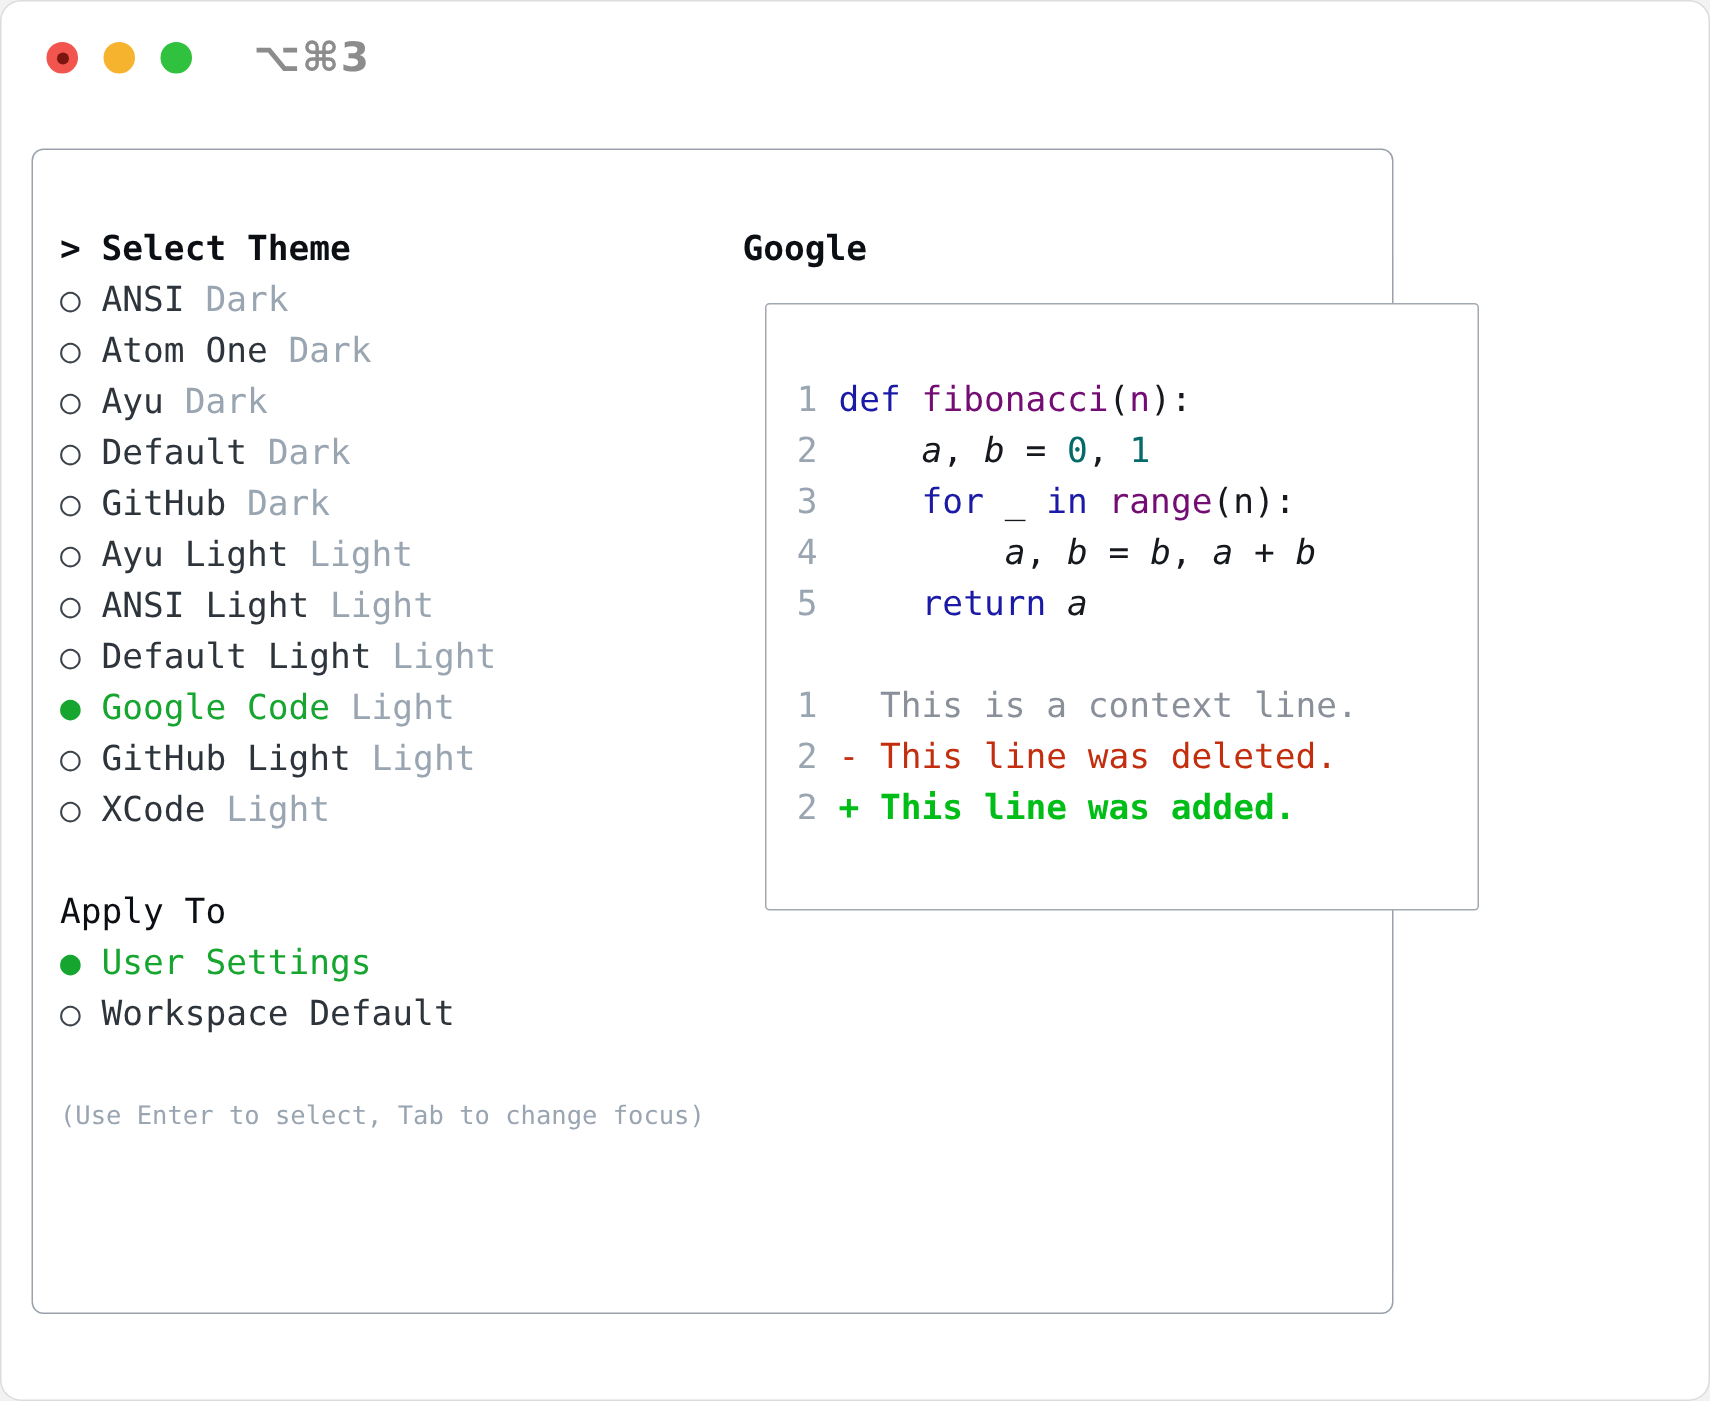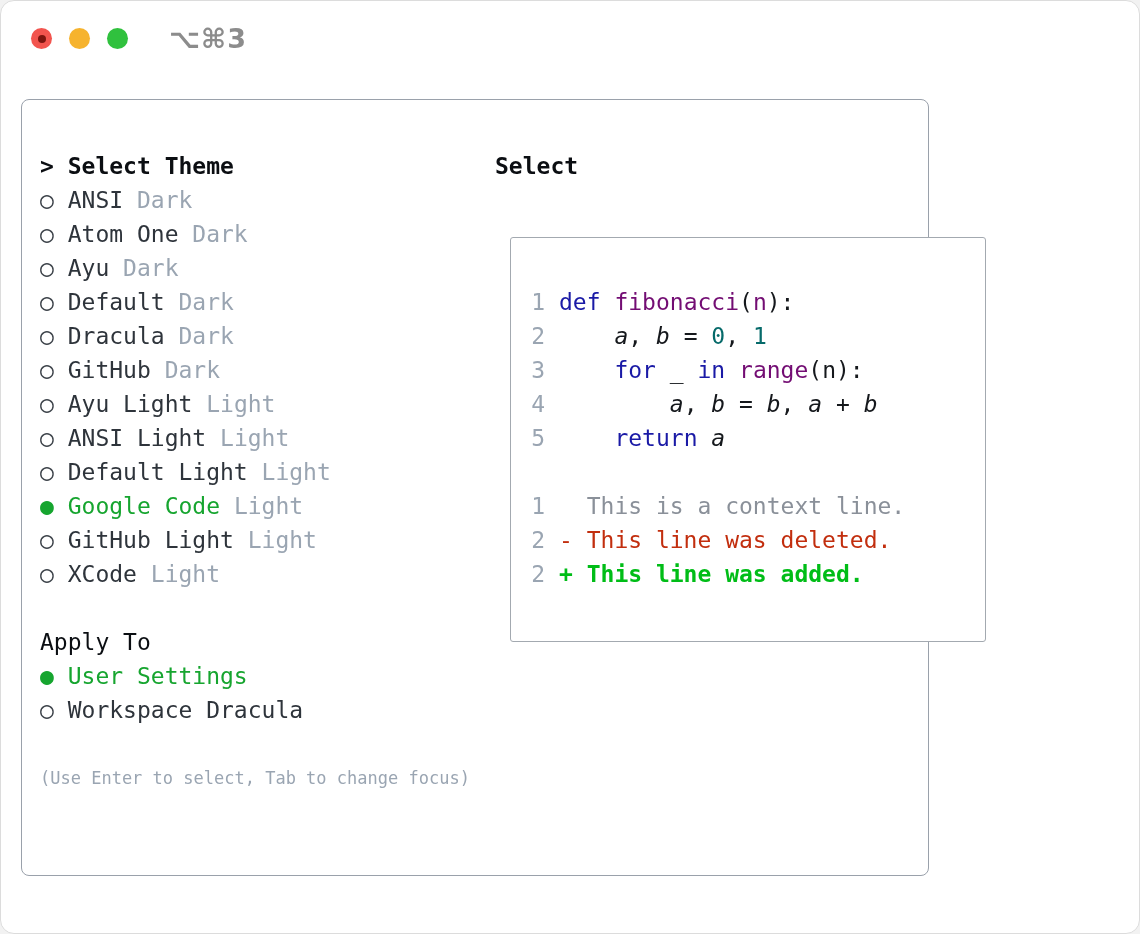--- a/index.html
+++ b/index.html
@@ -39,21 +39,21 @@
   .apply-row.sel .tname{color:var(--c-selection_green,#16a52f);text-align:center;}
   .help-text{
     width:430px;font-size:17px;line-height:34px;color:var(--c-muted,#9aa5b2);white-space:normal;
   }
   
   .preview-header{position:absolute;left:473px;top:49px;font-size:23px;line-height:34px;
     font-weight:bold;color:var(--c-header_black,#0b0e12);}
   .preview-box{
     position:absolute;left:488px;top:102px;width:476px;height:405px;box-sizing:border-box;
     border:1px solid var(--c-box_border,#a3a9b0);border-radius:3px;background:#fff;
-    padding:47px 0 0 20px;overflow:hidden;margin-top:35px;
+    padding:47px 0 0 20px;overflow:hidden;
   }
   .pline{white-space:pre;line-height:34px;height:34px;font-size:23px;}
   .gut{display:inline-block;width:14px;text-align:right;color:var(--c-muted,#9aa5b2);margin-right:14px;}
   .tk-kw{color:var(--c-keyword,#1a1aa6);}
   .tk-fn{color:var(--c-function,#730d73);}
   .tk-num{color:var(--c-literal,#066a6a);}
   .tk-pl{color:var(--c-plain,#15181c);}
   .tk-var{color:var(--c-plain,#15181c);font-style:italic;}
   .d-ctx{color:var(--c-context_gray,#8a9099);text-align:right;}
   .d-del{color:var(--c-deleted_red,#c22e0e);}
@@ -76,44 +76,43 @@
   <div class="panel">
 
     <div class="left-col">
       <div class="row header-row"><span>&gt; </span><span>Select Theme</span></div>
 
       <div>
           <div class="row theme-row"><span class="bullet">○</span><span class="tname"> ANSI</span><span class="tvar"> Dark</span></div>
           <div class="row theme-row"><span class="bullet">○</span><span class="tname"> Atom One</span><span class="tvar"> Dark</span></div>
           <div class="row theme-row"><span class="bullet">○</span><span class="tname"> Ayu</span><span class="tvar"> Dark</span></div>
           <div class="row theme-row"><span class="bullet">○</span><span class="tname"> Default</span><span class="tvar"> Dark</span></div>
-          <div class="row theme-row"><span class="bullet">○</span><span class="tname"> Dracula</span><span class="tvar"> Dark</span></div>
           <div class="row theme-row"><span class="bullet">○</span><span class="tname"> GitHub</span><span class="tvar"> Dark</span></div>
           <div class="row theme-row"><span class="bullet">○</span><span class="tname"> Ayu Light</span><span class="tvar"> Light</span></div>
           <div class="row theme-row"><span class="bullet">○</span><span class="tname"> ANSI Light</span><span class="tvar"> Light</span></div>
           <div class="row theme-row"><span class="bullet">○</span><span class="tname"> Default Light</span><span class="tvar"> Light</span></div>
           <div class="row theme-row sel"><span class="bullet on">●</span><span class="tname"> Google Code</span><span class="tvar"> Light</span></div>
           <div class="row theme-row"><span class="bullet">○</span><span class="tname"> GitHub Light</span><span class="tvar"> Light</span></div>
           <div class="row theme-row"><span class="bullet">○</span><span class="tname"> XCode</span><span class="tvar"> Light</span></div>
         </div>
 
       <div class="blank-row"></div>
 
       <div class="row apply-header">Apply To</div>
       <div>
           <div class="row apply-row sel"><span class="bullet on">●</span><span class="tname"> User Settings</span></div>
-          <div class="row apply-row"><span class="bullet">○</span><span class="tname"> Workspace Dracula</span></div>
+          <div class="row apply-row"><span class="bullet">○</span><span class="tname"> Workspace Default</span></div>
         </div>
 
       <div class="blank-row"></div>
 
       <div class="help-text">(Use Enter to select, Tab to change focus)</div>
     </div>
 
-    <div class="preview-header">Select</div>
+    <div class="preview-header">Google</div>
 
     <div class="preview-box">
       <div>
           <div class="pline"><span class="gut">1</span><span class="lcontent"><span class="tk-kw">def</span><span class="tk-pl"> </span><span class="tk-fn">fibonacci</span><span class="tk-pl">(</span><span class="tk-fn">n</span><span class="tk-pl">):</span></span></div>
           <div class="pline"><span class="gut">2</span><span class="lcontent"><span class="tk-pl">    </span><span class="tk-var">a</span><span class="tk-pl">, </span><span class="tk-var">b</span><span class="tk-pl"> = </span><span class="tk-num">0</span><span class="tk-pl">, </span><span class="tk-num">1</span></span></div>
           <div class="pline"><span class="gut">3</span><span class="lcontent"><span class="tk-pl">    </span><span class="tk-kw">for</span><span class="tk-pl"> _ </span><span class="tk-kw">in</span><span class="tk-pl"> </span><span class="tk-fn">range</span><span class="tk-pl">(n):</span></span></div>
           <div class="pline"><span class="gut">4</span><span class="lcontent"><span class="tk-pl">        </span><span class="tk-var">a</span><span class="tk-pl">, </span><span class="tk-var">b</span><span class="tk-pl"> = </span><span class="tk-var">b</span><span class="tk-pl">, </span><span class="tk-var">a</span><span class="tk-pl"> + </span><span class="tk-var">b</span></span></div>
           <div class="pline"><span class="gut">5</span><span class="lcontent"><span class="tk-pl">    </span><span class="tk-kw">return</span><span class="tk-pl"> </span><span class="tk-var">a</span></span></div>
         </div>
       <div class="blank-row"></div>

